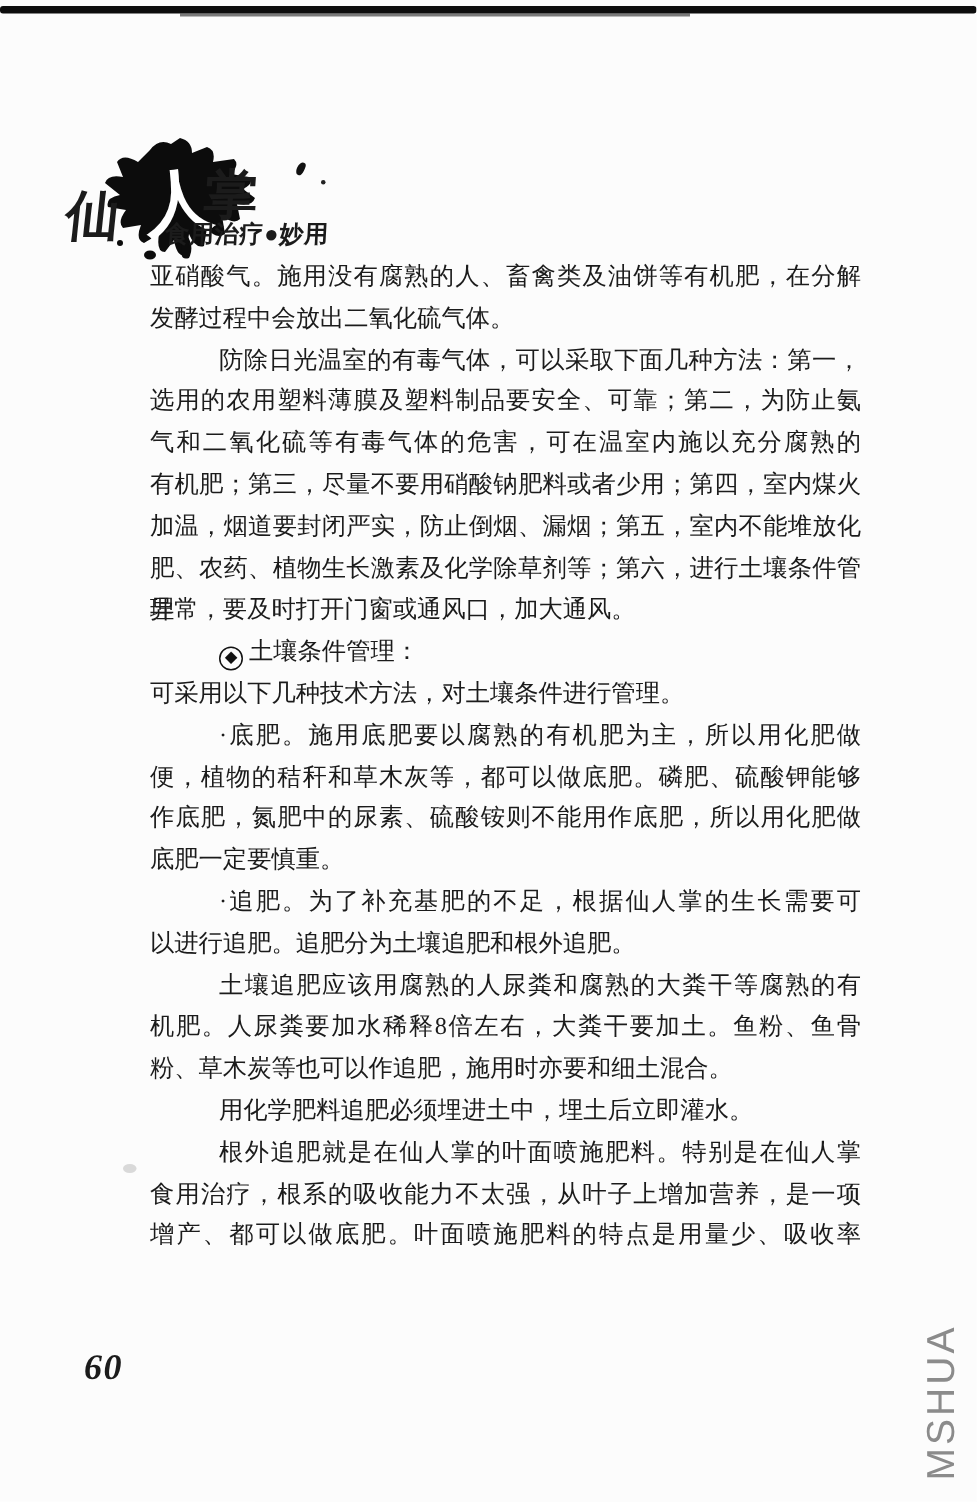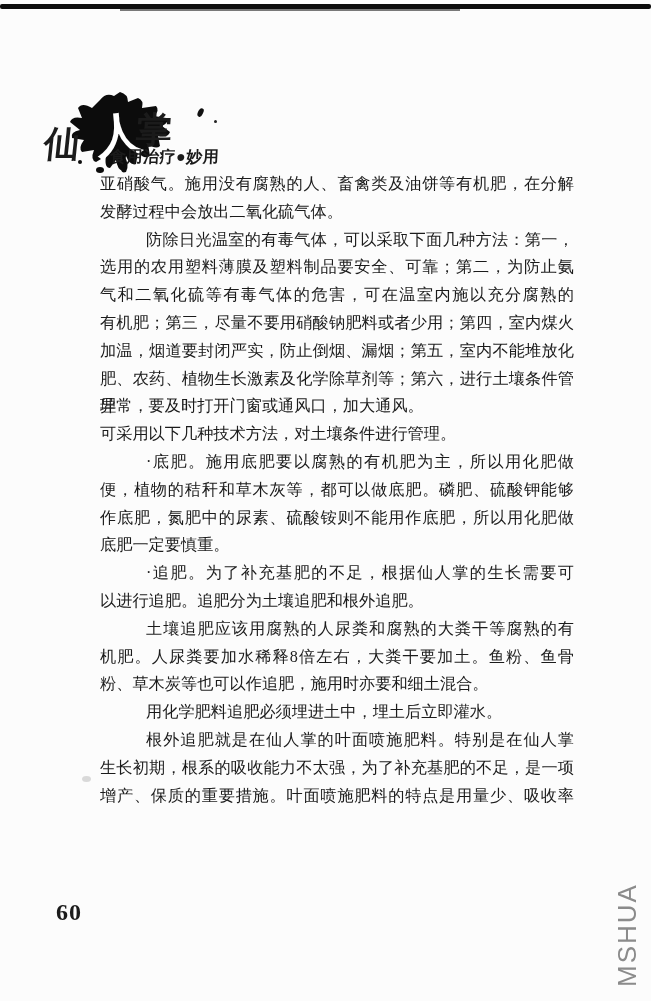--- a/index.html
+++ b/index.html
@@ -27,21 +27,21 @@
   .text-block{position:absolute;left:100px;top:171px;width:474px;font-size:16.2px;}
   .line{height:27.8px;line-height:27.8px;white-space:nowrap;}
   .line.j{white-space:normal;text-align:justify;text-align-last:justify;text-justify:inter-character;}
   .line.indent{padding-left:46px;}
   .sbul{
     display:inline-flex;align-items:center;justify-content:center;
     width:14px;height:14px;border:1.8px solid #111;border-radius:50%;
     font-size:11px;line-height:1;vertical-align:-2px;margin-right:4px;color:#111;
   }
   
-  .page-number{position:absolute;left:56px;top:899px;font-size:24px;font-weight:bold;letter-spacing:1px;}
+  .page-number{position:absolute;left:56px;top:899px;font-size:24px;font-style:italic;font-weight:bold;letter-spacing:1px;}
   .watermark{
     position:absolute;left:562px;top:917px;width:130px;height:36px;
     transform:rotate(-90deg);
     font-family:"Liberation Sans","DejaVu Sans",sans-serif;
     font-size:26px;color:#8b8b8b;letter-spacing:2px;text-align:center;line-height:36px;
   }
   .smudge{position:absolute;left:82px;top:776px;width:9px;height:6px;background:#c2c2c2;border-radius:50%;opacity:.6;}
 </style>
 </head>
 <body>
@@ -69,34 +69,35 @@
   <div class="text-block">
     <div class="line j">亚硝酸气。施用没有腐熟的人、畜禽类及油饼等有机肥，在分解</div>
     <div class="line">发酵过程中会放出二氧化硫气体。</div>
     <div class="line j indent">防除日光温室的有毒气体，可以采取下面几种方法：第一，</div>
     <div class="line j">选用的农用塑料薄膜及塑料制品要安全、可靠；第二，为防止氨</div>
     <div class="line j">气和二氧化硫等有毒气体的危害，可在温室内施以充分腐熟的</div>
     <div class="line j">有机肥；第三，尽量不要用硝酸钠肥料或者少用；第四，室内煤火</div>
     <div class="line j">加温，烟道要封闭严实，防止倒烟、漏烟；第五，室内不能堆放化</div>
     <div class="line j">肥、农药、植物生长激素及化学除草剂等；第六，进行土壤条件管理</div>
     <div class="line">异常，要及时打开门窗或通风口，加大通风。</div>
+    <div class="line indent"><span class="sbul">◆</span><span>土壤条件管理：</span></div>
     <div class="line">可采用以下几种技术方法，对土壤条件进行管理。</div>
     <div class="line j indent">·底肥。施用底肥要以腐熟的有机肥为主，所以用化肥做</div>
     <div class="line j">便，植物的秸秆和草木灰等，都可以做底肥。磷肥、硫酸钾能够</div>
     <div class="line j">作底肥，氮肥中的尿素、硫酸铵则不能用作底肥，所以用化肥做</div>
     <div class="line">底肥一定要慎重。</div>
     <div class="line j indent">·追肥。为了补充基肥的不足，根据仙人掌的生长需要可</div>
     <div class="line">以进行追肥。追肥分为土壤追肥和根外追肥。</div>
     <div class="line j indent">土壤追肥应该用腐熟的人尿粪和腐熟的大粪干等腐熟的有</div>
     <div class="line j">机肥。人尿粪要加水稀释8倍左右，大粪干要加土。鱼粉、鱼骨</div>
     <div class="line">粉、草木炭等也可以作追肥，施用时亦要和细土混合。</div>
     <div class="line indent">用化学肥料追肥必须埋进土中，埋土后立即灌水。</div>
     <div class="line j indent">根外追肥就是在仙人掌的叶面喷施肥料。特别是在仙人掌</div>
-    <div class="line j">生长初期，根系的吸收能力不太强，为了补充基肥的不足，是一项</div>
-    <div class="line j">增产、保质的重要措施。叶面喷施肥料的特点是用量少、吸收率</div>
+    <div class="line j">食用治疗，根系的吸收能力不太强，从叶子上增加营养，是一项</div>
+    <div class="line j">增产、都可以做底肥。叶面喷施肥料的特点是用量少、吸收率</div>
   </div>
 
   <div class="smudge"></div>
 
   <div class="page-number">60</div>
   <div class="watermark">MSHUA</div>
 
 </div>
 
 </body></html>

